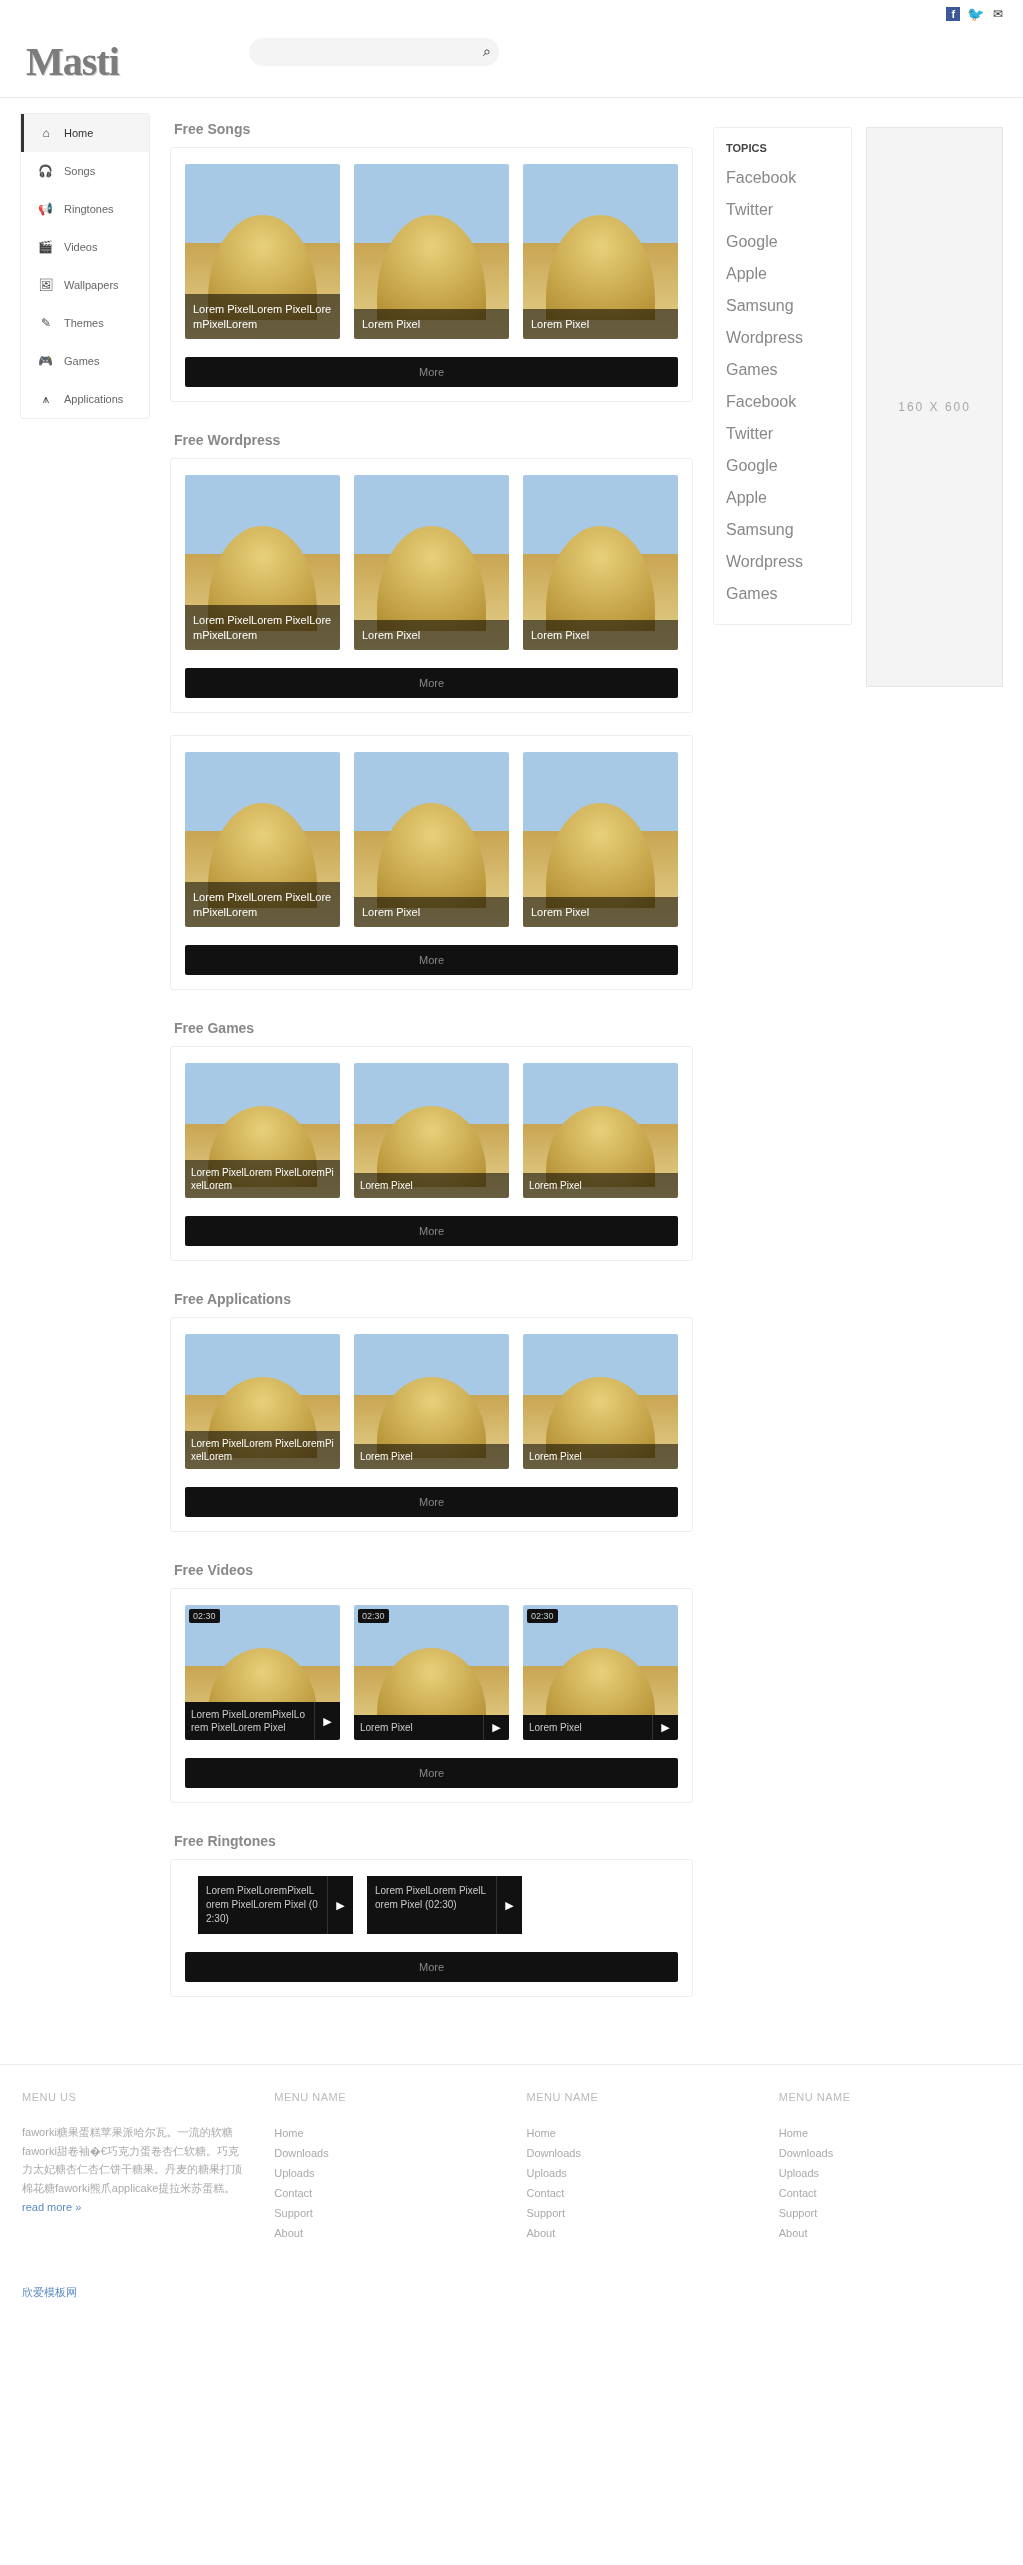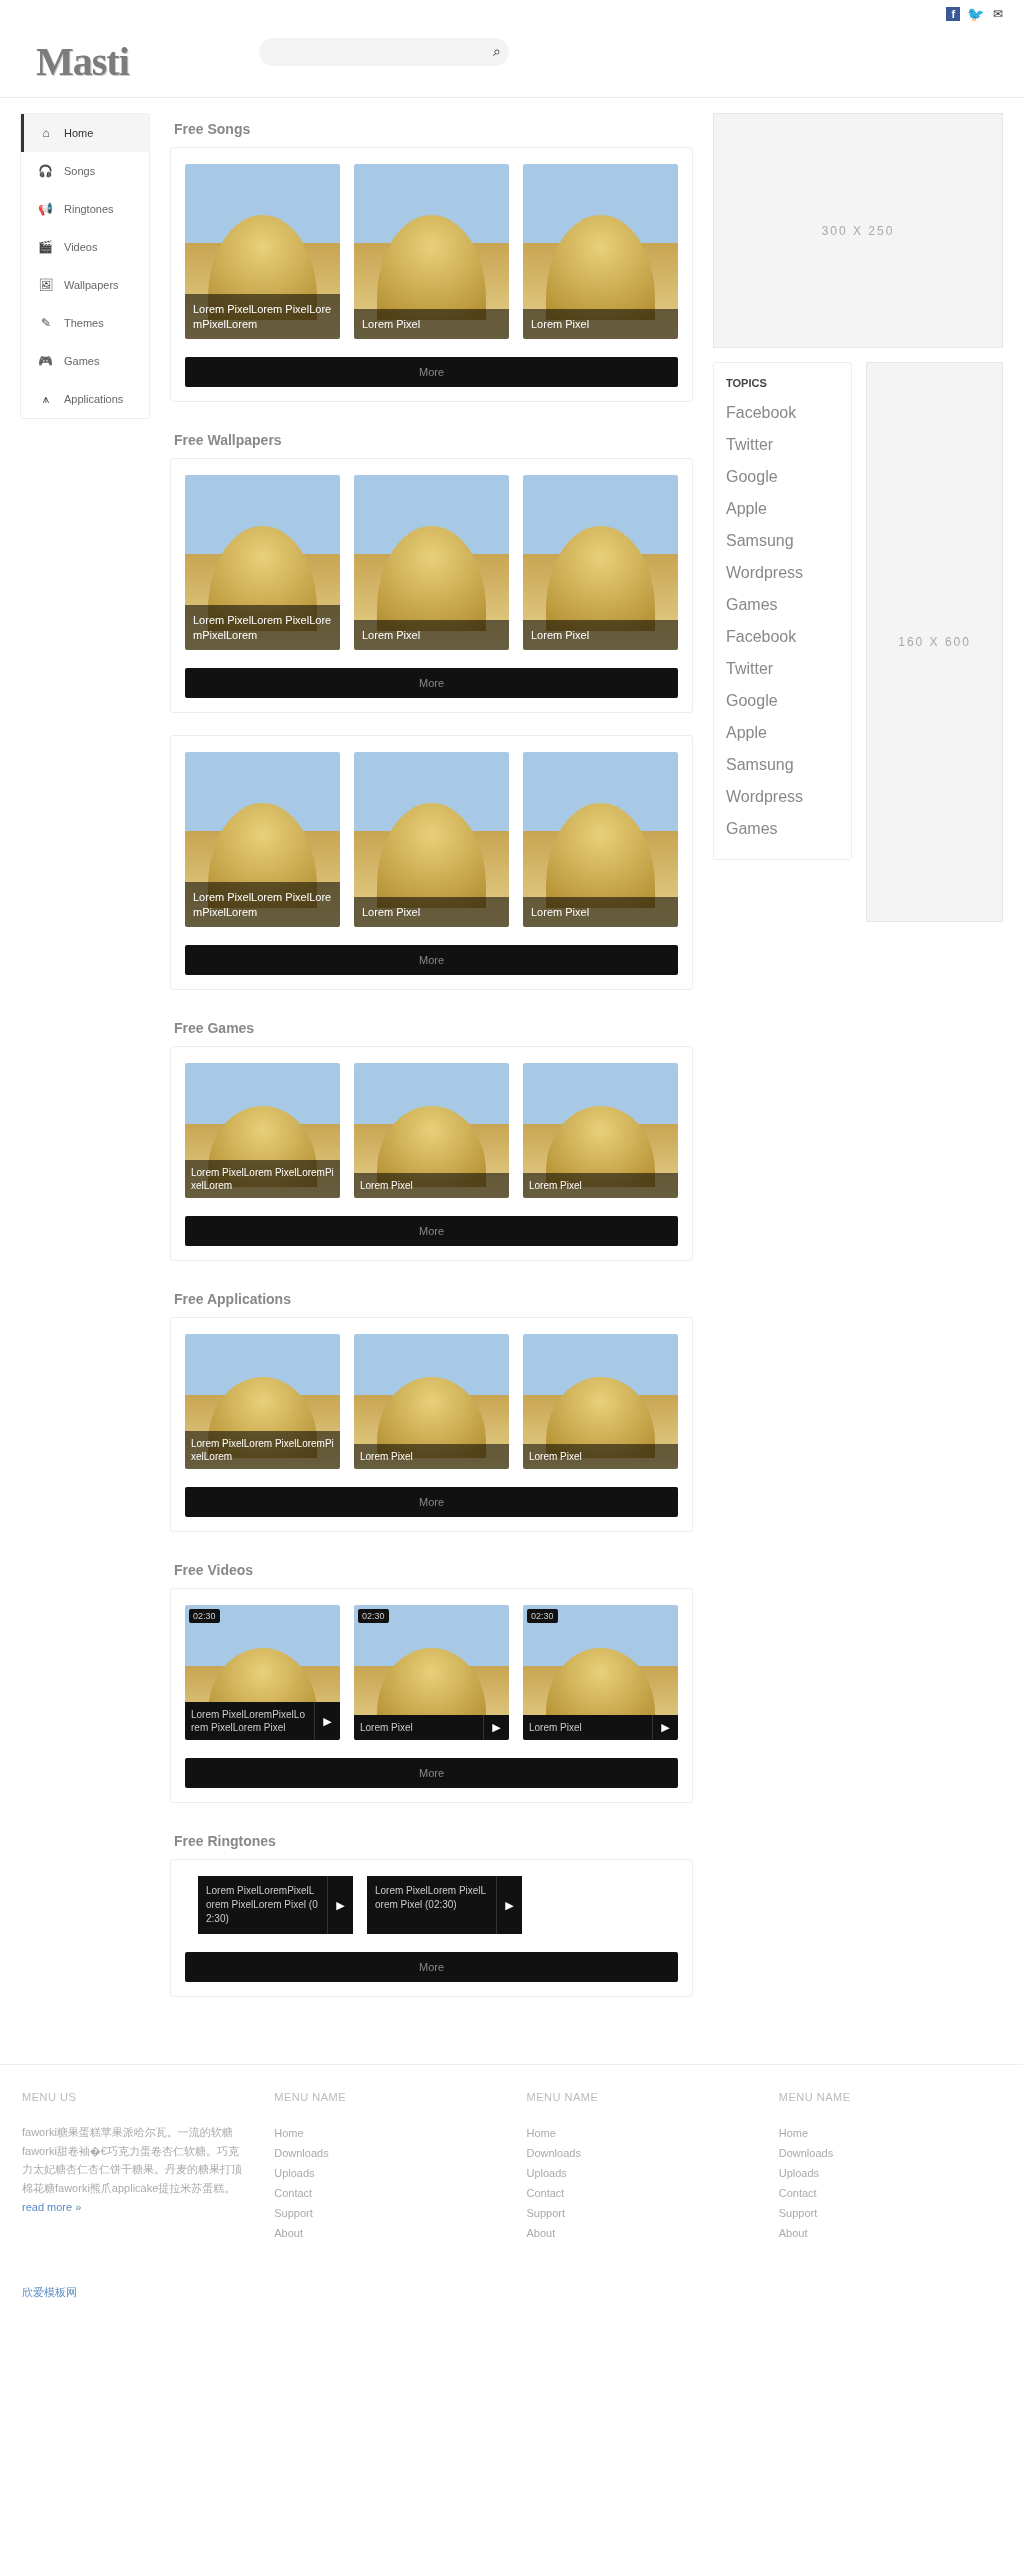--- a/index.html
+++ b/index.html
@@ -6,21 +6,21 @@
 body { font-family:Arial,Helvetica,sans-serif; font-size:12px; color:#666; background:#fff; }
 a { text-decoration:none; color:inherit; cursor:pointer; }
 
 .wrapper { width:1023px; margin:0 auto; }
 .topbar { height:30px; padding:6px 20px 0 0; text-align:right; }
 .social-ico { display:inline-block; width:14px; height:14px; margin-left:4px; vertical-align:middle; }
 .social-fb { background:#3b5998; color:#fff; font-weight:bold; font-size:11px; text-align:center; line-height:14px; }
 .social-tw { color:#55acee; font-size:14px; line-height:14px; }
 .social-mail { color:#333; font-size:12px; line-height:14px; }
 
-.header { padding:8px 20px 12px 36px; display:flex; align-items:flex-start; }
+.header { padding:8px 20px 12px 26px; display:flex; align-items:flex-start; }
 .logo { font-family:Georgia,serif; font-size:40px; font-weight:bold; color:#7c7c7c; text-shadow:1px 1px 0 #ccc; letter-spacing:-1px; }
 .searchwrap { margin-left:130px; width:250px; height:28px; background:#f4f4f4; border-radius:14px; position:relative; }
 .searchinput { border:none; background:transparent; width:200px; height:28px; padding:0 14px; outline:none; font-size:12px; }
 .searchbtn { position:absolute; right:8px; top:5px; background:none; border:none; cursor:pointer; font-size:14px; color:#333; }
 
 .hline { border-top:1px solid #e8e8e8; }
 
 .main { padding:15px 20px; display:flex; align-items:flex-start; }
 .sidebar { width:155px; border:1px solid #eee; border-radius:3px; background:#fff; }
 .nav-item { display:flex; align-items:center; padding:12px 14px; font-size:11px; color:#666; border-left:3px solid transparent; }
@@ -148,21 +148,21 @@
                 <div class="thumb-inner">
                   <div class="thumb-dome"></div>
                 </div>
                 <div class="thumb-cap">Lorem Pixel</div>
               </div>
             </div>
             <a class="btn-more">More</a>
           </div>
         </div>
         <div class="panel">
-          <div class="panel-title">Free Wallpapers</div>
+          <div class="panel-title">Free Wordpress</div>
           <div class="panel-body">
             <div class="thumbs">
               <div class="thumb">
                 <div class="thumb-inner">
                   <div class="thumb-dome"></div>
                 </div>
                 <div class="thumb-cap">Lorem PixelLorem PixelLoremPixelLorem</div>
               </div>
               <div class="thumb">
                 <div class="thumb-inner">
@@ -306,21 +306,20 @@
               <div class="ringitem">
                 <div class="rtxt">Lorem PixelLorem PixelLorem Pixel (02:30)</div>
                 <div class="rplay">▶</div>
               </div>
             </div>
             <a class="btn-more">More</a>
           </div>
         </div>
       </div>
     <div class="rightcol">
-      <div class="adbox ad300">300 X 250</div>
       <div class="row2">
         <div class="topicsbox">
           <div class="topics-h">TOPICS</div>
           <div id="topics">
               <a class="topic-link">Facebook</a>
               <a class="topic-link">Twitter</a>
               <a class="topic-link">Google</a>
               <a class="topic-link">Apple</a>
               <a class="topic-link">Samsung</a>
               <a class="topic-link">Wordpress</a>

